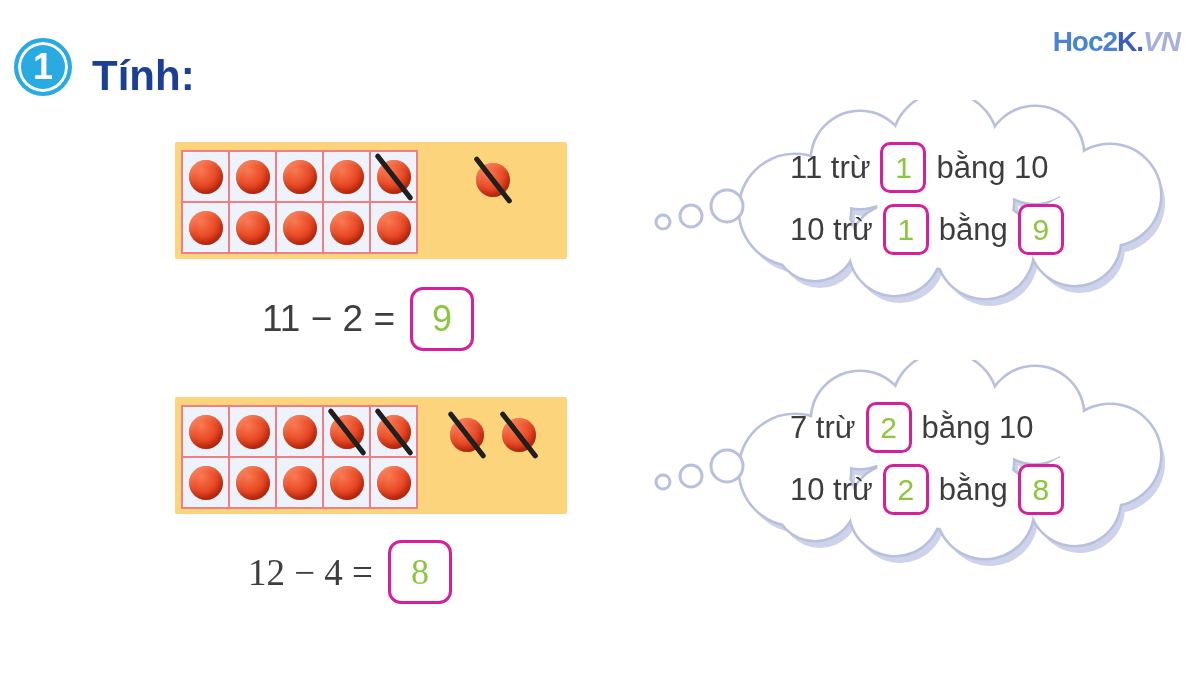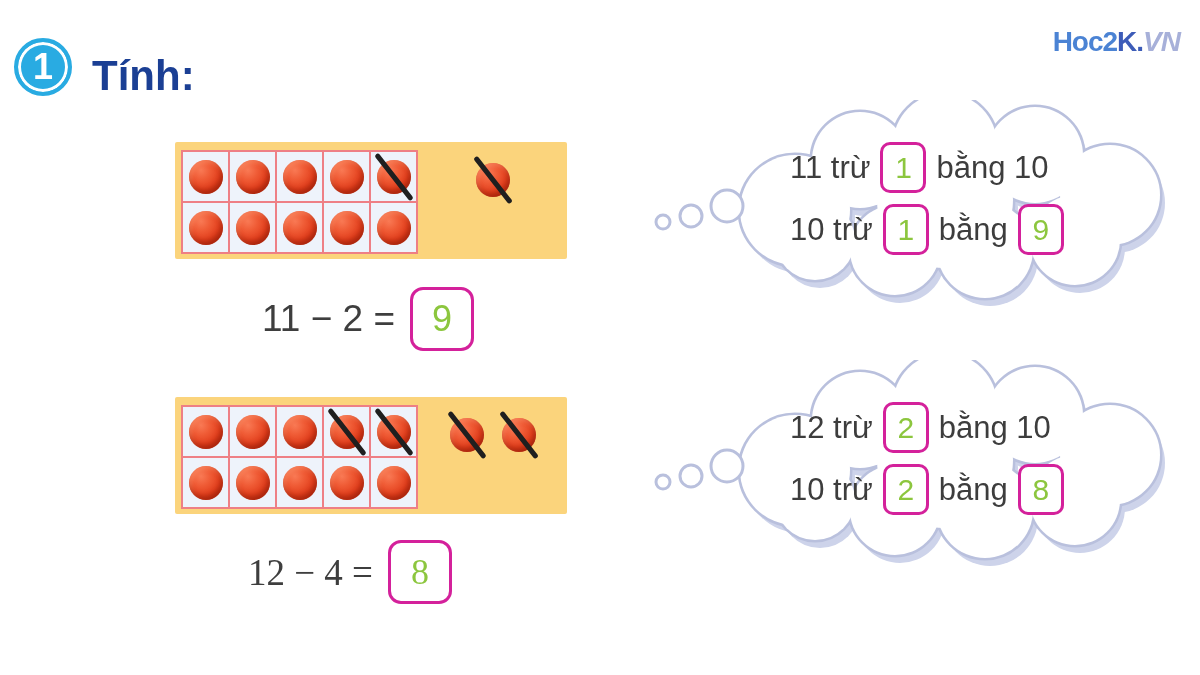--- a/index.html
+++ b/index.html
@@ -314,21 +314,21 @@
         <circle cx="340" cy="150" r="48" fill="#ffffff"></circle>
         <circle cx="250" cy="150" r="45" fill="#ffffff"></circle>
         <circle cx="170" cy="140" r="40" fill="#ffffff"></circle>
         <circle cx="300" cy="100" r="68" fill="#ffffff"></circle>
         <circle cx="18" cy="122" r="7" fill="#ffffff" stroke="#b9c0dd" stroke-width="3"></circle>
         <circle cx="46" cy="116" r="11" fill="#ffffff" stroke="#b9c0dd" stroke-width="3"></circle>
         <circle cx="82" cy="106" r="16" fill="#ffffff" stroke="#b9c0dd" stroke-width="3"></circle>
       </svg>
     <div class="cloud-text">
       <div class="cloud-line">
-        <span>12 trừ</span>
+        <span>7 trừ</span>
         <div class="cloud-box">
             <span>2</span>
           </div>
         <span>bằng 10</span>
       </div>
       <div class="cloud-line">
         <span>10 trừ</span>
         <div class="cloud-box">
             <span>2</span>
           </div>

